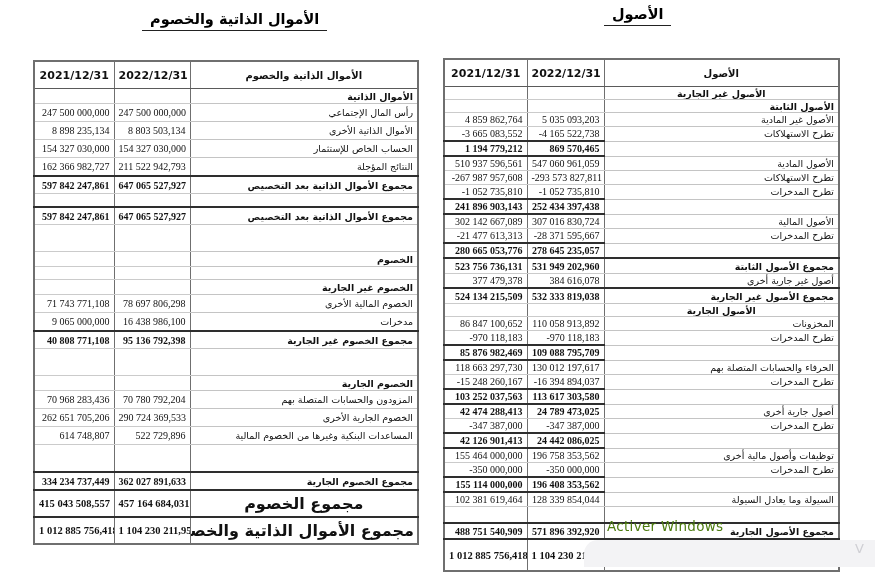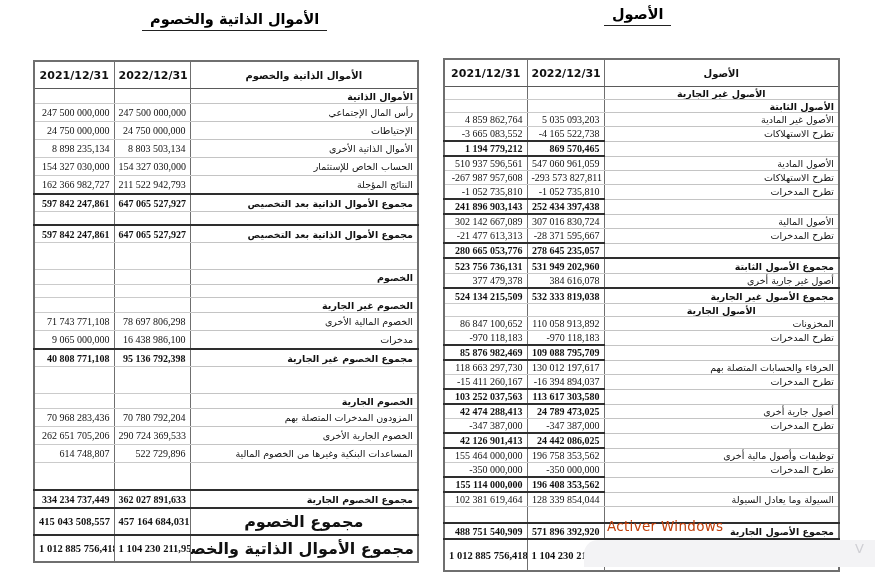--- a/index.html
+++ b/index.html
@@ -53,21 +53,21 @@
   .right-table .row-empty td{height:15px;}
 
   .left-table .row-item td{height:17px;}
   .left-table .row-section td{height:14px;}
   .left-table .row-total-labeled td{height:16px;}
   .left-table .row-grand td{height:25px;margin-top:25px;}
   .left-table .row-empty td{height:12px;}
   .left-table .row-empty-tall td{height:26px;}
 
   .watermark{
-    position:absolute;left:607px;top:518px;font-size:13.5px;color:#c2410c;
+    position:absolute;left:607px;top:518px;font-size:13.5px;color:#4d7c0f;
     font-family:"DejaVu Sans",sans-serif;letter-spacing:.3px;
   }
   .watermark-fragment{
     position:absolute;left:855px;top:541px;font-size:13px;color:#cfcfd4;
     font-family:"DejaVu Sans",sans-serif;
   }
   .corner-blob{
     position:absolute;left:584px;top:540px;width:291px;height:27px;
     background:#f3f3f5;border-top-left-radius:14px;
   }
@@ -96,25 +96,20 @@
         <td class="col-a num"></td>
         <td class="col-b num"></td>
         <td class="col-label lbl">الأموال الذاتية</td>
       </tr>
       <tr class="row-item">
         <td class="col-a num">247 500 000,000</td>
         <td class="col-b num">247 500 000,000</td>
         <td class="col-label lbl">رأس المال الإجتماعي</td>
       </tr>
       <tr class="row-item">
-        <td class="col-a num">24 750 000,000</td>
-        <td class="col-b num">24 750 000,000</td>
-        <td class="col-label lbl">الإحتياطات</td>
-      </tr>
-      <tr class="row-item">
         <td class="col-a num">8 898 235,134</td>
         <td class="col-b num">8 803 503,134</td>
         <td class="col-label lbl">الأموال الذاتية الأخرى</td>
       </tr>
       <tr class="row-item">
         <td class="col-a num">154 327 030,000</td>
         <td class="col-b num">154 327 030,000</td>
         <td class="col-label lbl">الحساب الخاص للإستثمار</td>
       </tr>
       <tr class="row-item">
@@ -178,21 +173,21 @@
         <td class="col-label lbl"></td>
       </tr>
       <tr class="row-section">
         <td class="col-a num"></td>
         <td class="col-b num"></td>
         <td class="col-label lbl">الخصوم الجارية</td>
       </tr>
       <tr class="row-item">
         <td class="col-a num">70 968 283,436</td>
         <td class="col-b num">70 780 792,204</td>
-        <td class="col-label lbl">المزودون المدخرات المتصلة بهم</td>
+        <td class="col-label lbl">المزودون والحسابات المتصلة بهم</td>
       </tr>
       <tr class="row-item">
         <td class="col-a num">262 651 705,206</td>
         <td class="col-b num">290 724 369,533</td>
         <td class="col-label lbl">الخصوم الجارية الأخرى</td>
       </tr>
       <tr class="row-item">
         <td class="col-a num">614 748,807</td>
         <td class="col-b num">522 729,896</td>
         <td class="col-label lbl">المساعدات البنكية وغيرها من الخصوم المالية</td>
@@ -328,21 +323,21 @@
         <td class="col-a num">85 876 982,469</td>
         <td class="col-b num">109 088 795,709</td>
         <td class="col-label lbl"></td>
       </tr>
       <tr class="row-item">
         <td class="col-a num">118 663 297,730</td>
         <td class="col-b num">130 012 197,617</td>
         <td class="col-label lbl">الحرفاء والحسابات المتصلة بهم</td>
       </tr>
       <tr class="row-item">
-        <td class="col-a num">-15 411 260,167</td>
+        <td class="col-a num">-15 248 260,167</td>
         <td class="col-b num">-16 394 894,037</td>
         <td class="col-label lbl">تطرح المدخرات</td>
       </tr>
       <tr class="row-total">
         <td class="col-a num">103 252 037,563</td>
         <td class="col-b num">113 617 303,580</td>
         <td class="col-label lbl"></td>
       </tr>
       <tr class="row-item-bold">
         <td class="col-a num">42 474 288,413</td>

